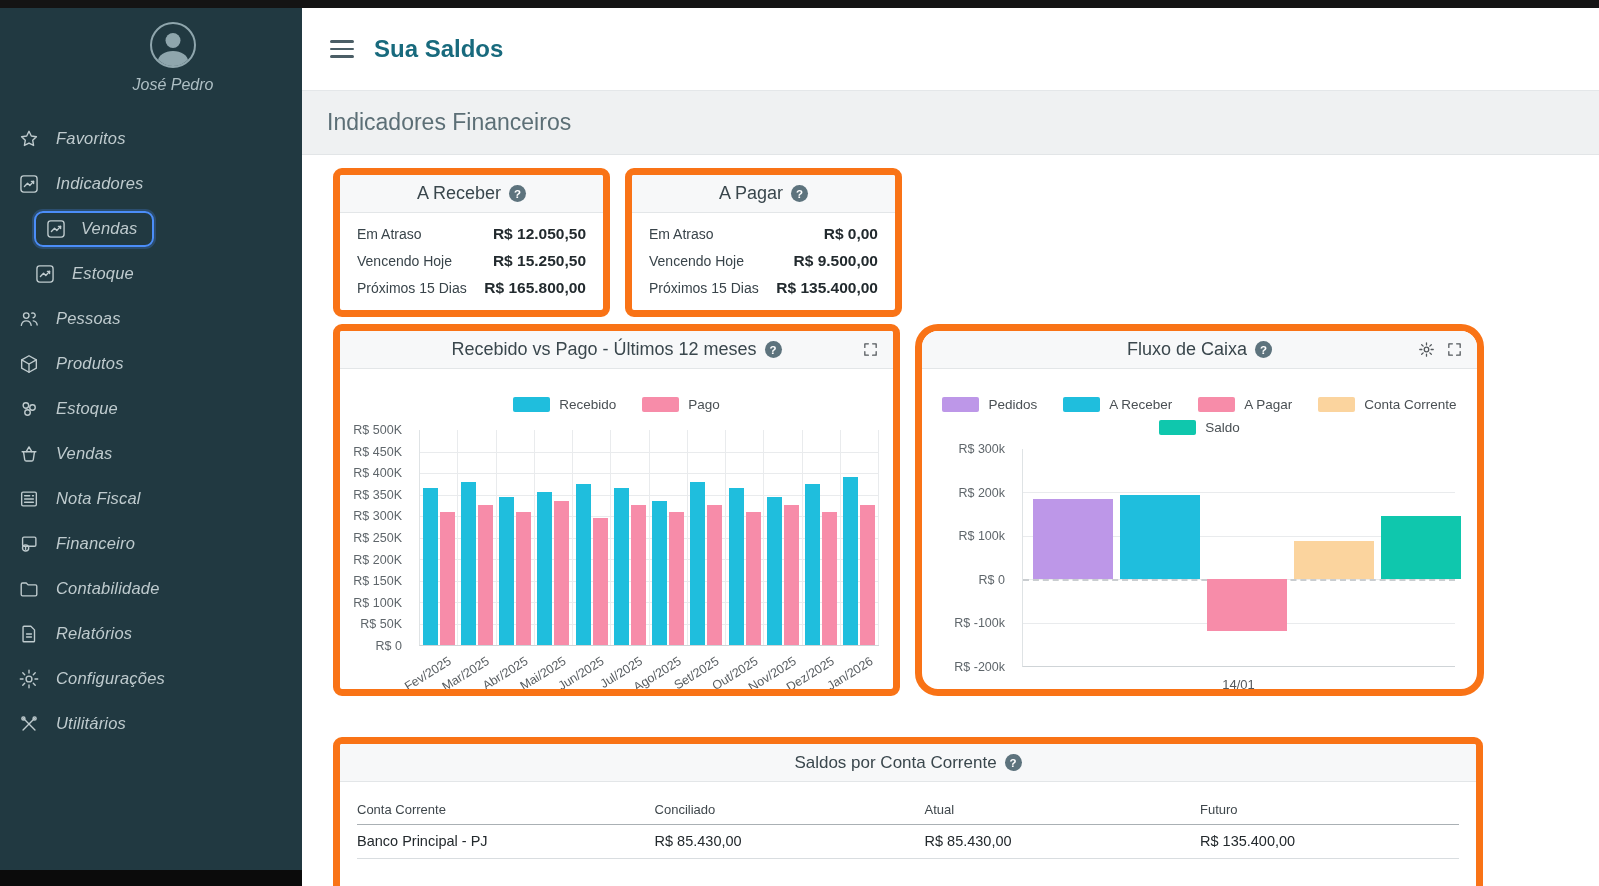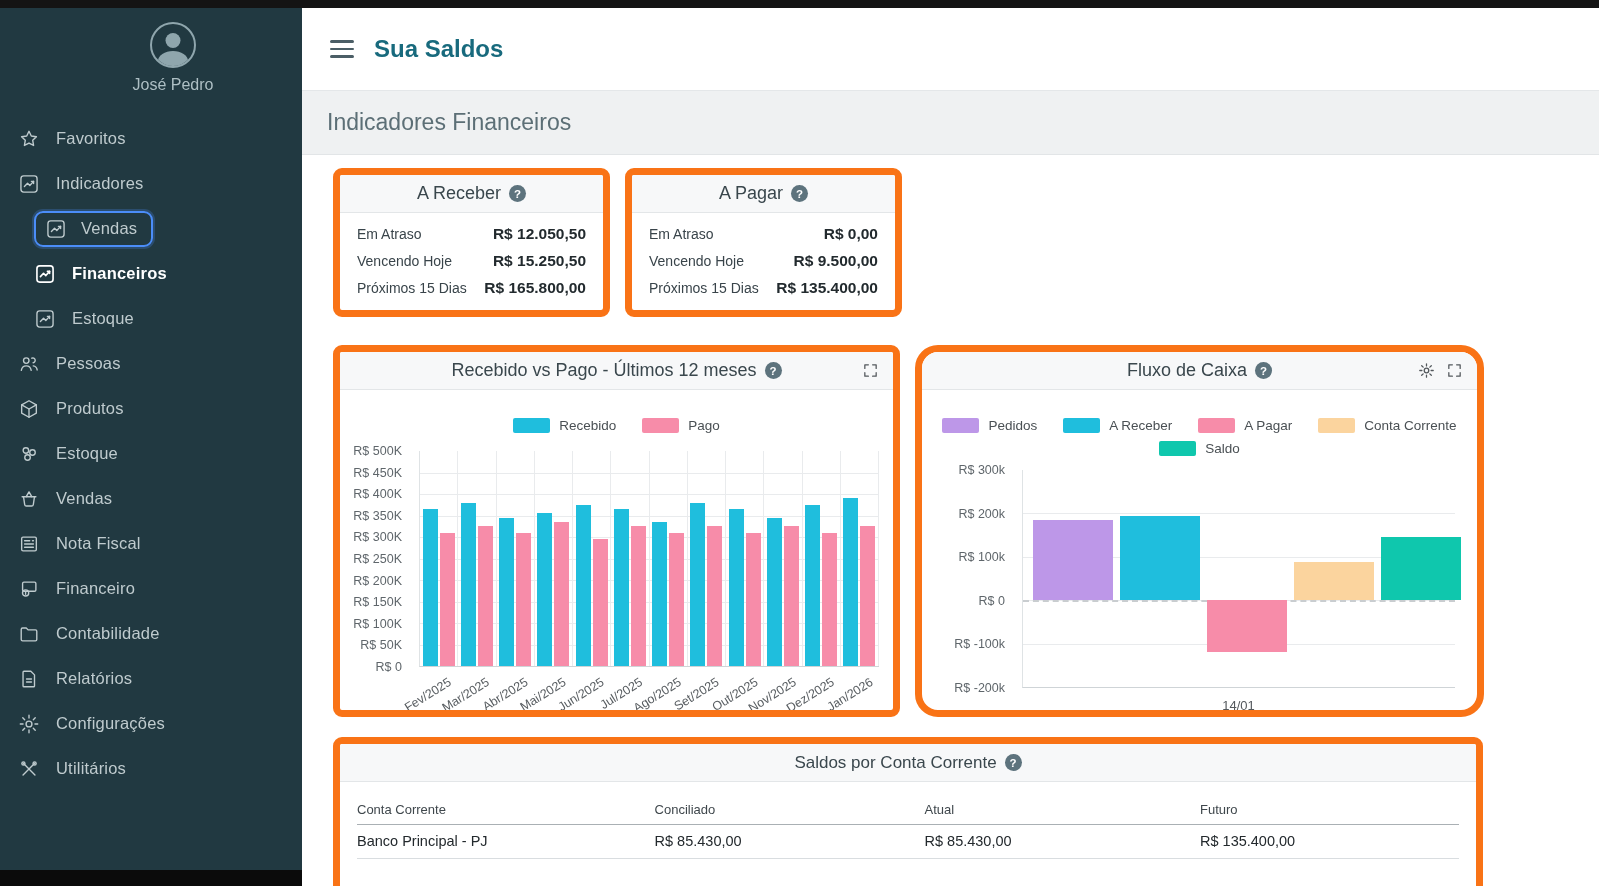--- a/index.html
+++ b/index.html
@@ -1,21 +1,21 @@
 <!DOCTYPE html>
 <html><head>
 <meta charset="utf-8">
 <style>
   * { margin:0; padding:0; box-sizing:border-box; }
   html,body { width:1599px; height:886px; overflow:hidden; background:#fff;
               font-family:"Liberation Sans","DejaVu Sans",sans-serif; }
   .topstrip { position:absolute; left:0; top:0; width:1599px; height:8px; background:#141414; z-index:50; }
 
   
-  .sidebar { position:absolute; left:0; top:8px; width:346px; height:878px; background:#213941; color:#bfcbce; }
+  .sidebar { position:absolute; left:0; top:8px; width:346px; height:878px; background:#213941; color:#bfcbce;font-style:italic; }
   .sidebar-bottom-strip { position:absolute; left:0; bottom:0; width:100%; height:16px; background:#0b0b0b; }
   .profile { text-align:center; padding-top:14px; }
   .avatar { width:46px; height:46px; border:2.5px solid #8fa6ad; border-radius:50%; margin:0 auto; position:relative; overflow:hidden; }
   .avatar .head { position:absolute; left:50%; top:9px; transform:translateX(-50%); width:15px; height:15px; border-radius:50%; background:#8fa6ad; }
   .avatar .body { position:absolute; left:50%; top:27px; transform:translateX(-50%); width:30px; height:20px; border-radius:50% 50% 0 0; background:#8fa6ad; }
   .profile-name { margin-top:8px; font-size:16px; color:#aebfc4; }
   .menu { margin-top:22px; }
   .menu-item { position:relative; height:45px; display:flex; align-items:center; padding-left:18px; cursor:pointer; font-size:16.5px; letter-spacing:.2px; }
   .menu-item.sub { padding-left:34px; }
   .menu-item .mi-icon { width:22px; height:22px; margin-right:16px; flex:0 0 auto; display:inline-flex; }
@@ -45,21 +45,21 @@
   .hdr-tools svg { width:17px; height:17px; stroke:#53585c; fill:none; stroke-width:1.8; stroke-linecap:round; stroke-linejoin:round; cursor:pointer; }
 
   
   .sum-card { width:277px; height:149px; top:13px; }
   .sum-body { padding:12px 17px 0 17px; }
   .sum-row { display:flex; justify-content:space-between; align-items:baseline; height:27px;text-align:right; }
   .sum-label { font-size:14px; color:#39444a; }
   .sum-value { font-size:15.5px; font-weight:600; color:#222a2e; }
 
   
-  .chart-card { top:190px; height:372px; }
+  .chart-card { top:169px; height:372px; }
   .legend { display:flex; justify-content:center; align-items:center; gap:26px; margin-top:28px; }
   .legend.second { margin-top:8px; }
   .legend-item { display:inline-flex; align-items:center; gap:9px; cursor:pointer; }
   .swatch { width:37px; height:15px; border-radius:2px; display:inline-block; }
   .ltext { font-size:13.5px; color:#4a5054; }
 
   .plotwrap1 { position:relative; margin:18px 14px 0 0; height:216px; }
   .yaxis1 { position:absolute; left:0; top:0; width:72px; height:100%; }
   .ytick { position:absolute; right:10px; transform:translateY(-50%); font-size:12.5px; color:#5f666b; white-space:nowrap; }
   .plot1 { position:absolute; left:79px; right:0; top:0; bottom:0; border-left:1px solid #dfe3e5; border-bottom:1px solid #cfd4d7; }
@@ -128,30 +128,20 @@
         <span class="focus-wrap">
           <span class="mi-icon">
             <svg viewBox="0 0 24 24">
               <rect x="3.2" y="3.2" width="17.6" height="17.6" rx="3"></rect>
               <path d="M7 14.8l3.4-3.6 2.5 2.5 4.1-4.6"></path>
               <path d="M14.6 9.1H17v2.4"></path>
             </svg>
           </span>
           <span>Vendas</span>
         </span>
-      </div>
-      <div class="menu-item sub active">
-        <span class="mi-icon">
-          <svg viewBox="0 0 24 24">
-            <rect x="3.2" y="3.2" width="17.6" height="17.6" rx="3"></rect>
-            <path d="M7 14.8l3.4-3.6 2.5 2.5 4.1-4.6"></path>
-            <path d="M14.6 9.1H17v2.4"></path>
-          </svg>
-        </span>
-        <span>Financeiros</span>
       </div>
       <div class="menu-item sub">
         <span class="mi-icon">
           <svg viewBox="0 0 24 24">
             <rect x="3.2" y="3.2" width="17.6" height="17.6" rx="3"></rect>
             <path d="M7 14.8l3.4-3.6 2.5 2.5 4.1-4.6"></path>
             <path d="M14.6 9.1H17v2.4"></path>
           </svg>
         </span>
         <span>Estoque</span>

